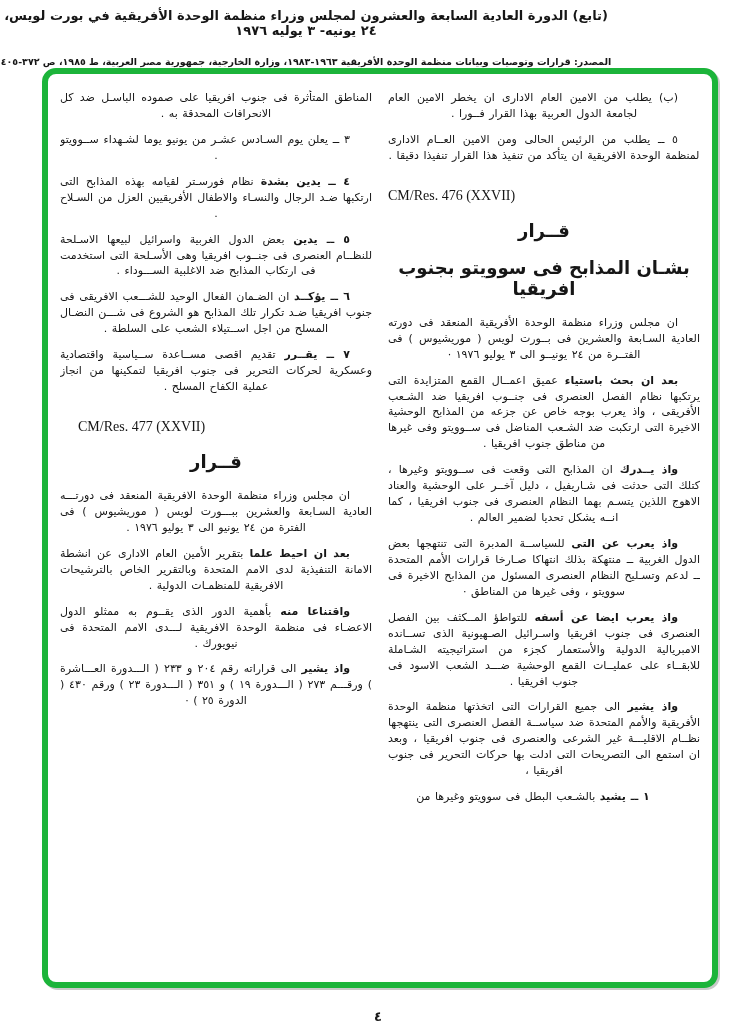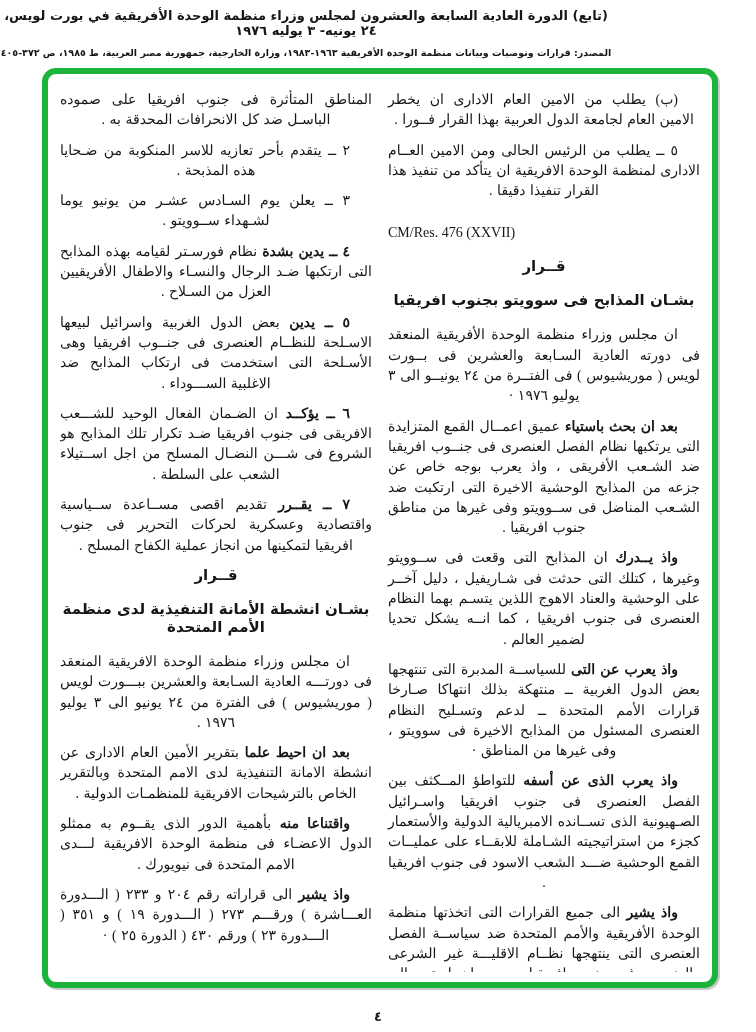--- a/index.html
+++ b/index.html
@@ -12,49 +12,48 @@
   body{
     width:756px;height:1032px;position:relative;overflow:hidden;
     background:var(--bg);color:var(--ink);
     font-family:"DejaVu Sans","Liberation Sans",sans-serif;
   }
   .header{
     position:absolute;top:8px;left:0;width:612px;
     text-align:center;direction:rtl;
   }
   .header-line1{font-size:13px;font-weight:bold;letter-spacing:0;}
-  .header-line2{font-size:9.5px;font-weight:bold;margin-top:9px;}
+  .header-line2{font-size:9.5px;font-weight:bold;margin-top:18px;}
   .frame{
     position:absolute;left:42px;top:68px;width:676px;height:920px;
     border:6px solid var(--green);border-radius:14px;
     box-shadow:2px 2px 0 rgba(60,60,60,.28);
     padding:16px 12px 10px 12px;background:var(--bg);
   }
   .content{
     direction:rtl;display:flex;gap:16px;height:100%;overflow:hidden;
   }
   .col{flex:1 1 0;min-width:0;}
   .para{
     margin:0 0 10px 0;
-    font-size:14px;line-height:1.45;
+    font-size:11px;line-height:1.45;
     text-align:justify;text-align-last:center;
     text-indent:22px;
     word-spacing:1px;
-    font-family:Liberation Serif, serif;
   }
   .para .lead{font-weight:bold;margin-top:45px;}
   .no-indent{text-indent:0;}
   .latin{
     direction:ltr;text-align:center;text-align-last:left;text-indent:0;
     font-family:"Liberation Serif","DejaVu Serif",serif;
     font-size:14px;margin:24px 0 16px 0;
   }
   .latin.inset{padding-left:18px;}
   .heading{
-    font-weight:bold;font-size:15px;text-align:center;text-align-last:center;
+    font-weight:bold;font-size:18px;text-align:center;text-align-last:center;
     text-indent:0;margin:0 0 16px 0;
   }
   .page-number{
     position:absolute;bottom:8px;left:0;width:756px;
     text-align:center;font-size:13px;font-weight:bold;
   }
 </style>
 </head>
 <body>
 
@@ -69,35 +68,34 @@
     <div class="col">
       <p class="para"><span>(ب) يطلب من الامين العام الادارى ان يخطر الامين العام لجامعة الدول العربية بهذا القرار فــورا .</span></p>
       <p class="para"><span>٥ ــ يطلب من الرئيس الحالى ومن الامين العــام الادارى لمنظمة الوحدة الافريقية ان يتأكد من تنفيذ هذا القرار تنفيذا دقيقا .</span></p>
       <div class="latin">CM/Res. 476 (XXVII)</div>
       <div class="heading">قــرار</div>
       <div class="heading">بشـان المذابح فى سوويتو بجنوب افريقيا</div>
       <p class="para"><span>ان مجلس وزراء منظمة الوحدة الأفريقية المنعقد فى دورته العادية السـابعة والعشرين فى بــورت لويس ( موريشيوس ) فى الفتــرة من ٢٤ يونيــو الى ٣ يوليو ١٩٧٦ ·</span></p>
       <p class="para"><b class="lead">بعد ان بحث باستياء</b> <span>عميق اعمــال القمع المتزايدة التى يرتكبها نظام الفصل العنصرى فى جنــوب افريقيا ضد الشـعب الأفريقى ، واذ يعرب بوجه خاص عن جزعه من المذابح الوحشية الاخيرة التى ارتكبت ضد الشـعب المناضل فى ســوويتو وفى غيرها من مناطق جنوب افريقيا .</span></p>
       <p class="para"><b class="lead">واذ يــدرك</b> <span>ان المذابح التى وقعت فى ســوويتو وغيرها ، كتلك التى حدثت فى شـاريفيل ، دليل آخــر على الوحشية والعناد الاهوج اللذين يتسـم بهما النظام العنصرى فى جنوب افريقيا ، كما انــه يشكل تحديا لضمير العالم .</span></p>
       <p class="para"><b class="lead">واذ يعرب عن التى</b> <span>للسياســة المدبرة التى تنتهجها بعض الدول الغربية ــ منتهكة بذلك انتهاكا صـارخا قرارات الأمم المتحدة ــ لدعم وتسـليح النظام العنصرى المسئول من المذابح الاخيرة فى سوويتو ، وفى غيرها من المناطق ·</span></p>
-      <p class="para"><b class="lead">واذ يعرب الذى عن أسفه</b> <span>للتواطؤ المــكثف بين الفصل العنصرى فى جنوب افريقيا واسـرائيل الصـهيونية الذى تســانده الامبريالية الدولية والأستعمار كجزء من استراتيجيته الشـاملة للابقــاء على عمليــات القمع الوحشية ضـــد الشعب الاسود فى جنوب افريقيا .</span></p>
+      <p class="para"><b class="lead">واذ يعرب ايضا عن أسفه</b> <span>للتواطؤ المــكثف بين الفصل العنصرى فى جنوب افريقيا واسـرائيل الصـهيونية الذى تســانده الامبريالية الدولية والأستعمار كجزء من استراتيجيته الشـاملة للابقــاء على عمليــات القمع الوحشية ضـــد الشعب الاسود فى جنوب افريقيا .</span></p>
       <p class="para"><b class="lead">واذ يشير</b> <span>الى جميع القرارات التى اتخذتها منظمة الوحدة الأفريقية والأمم المتحدة ضد سياســة الفصل العنصرى التى ينتهجها نظــام الاقليـــة غير الشرعى والعنصرى فى جنوب افريقيا ، وبعد ان استمع الى التصريحات التى ادلت بها حركات التحرير فى جنوب افريقيا ،</span></p>
       <p class="para"><b class="lead">١ ــ يشيد</b> <span>بالشـعب البطل فى سوويتو وغيرها من</span></p>
     </div>
 
     <div class="col">
       <p class="para no-indent"><span>المناطق المتأثرة فى جنوب افريقيا على صموده الباسـل ضد كل الانحرافات المحدقة به .</span></p>
-      <p class="para"><span>٢ ــ يتقدم بأحر تعازيه للاسر المنكوبة من ضـحايا هذه المذبحة .</span></p>
       <p class="para"><span>٣ ــ يعلن يوم السـادس عشـر من يونيو يوما لشـهداء ســوويتو .</span></p>
       <p class="para"><b class="lead">٤ ــ يدين بشدة</b> <span>نظام فورسـتر لقيامه بهذه المذابح التى ارتكبها ضـد الرجال والنسـاء والاطفال الأفريقيين العزل من السـلاح .</span></p>
       <p class="para"><b class="lead">٥ ــ يدين</b> <span>بعض الدول الغربية واسرائيل لبيعها الاسـلحة للنظــام العنصرى فى جنــوب افريقيا وهى الأسـلحة التى استخدمت فى ارتكاب المذابح ضد الاغلبية الســـوداء .</span></p>
       <p class="para"><b class="lead">٦ ــ يؤكــد</b> <span>ان الضـمان الفعال الوحيد للشـــعب الافريقى فى جنوب افريقيا ضـد تكرار تلك المذابح هو الشروع فى شـــن النضـال المسلح من اجل اســتيلاء الشعب على السلطة .</span></p>
       <p class="para"><b class="lead">٧ ــ يقــرر</b> <span>تقديم اقصى مســاعدة ســياسية واقتصادية وعسكرية لحركات التحرير فى جنوب افريقيا لتمكينها من انجاز عملية الكفاح المسلح .</span></p>
+      <div class="latin inset">CM/Res. 477 (XXVII)</div>
       <div class="heading">قــرار</div>
-      <div class="heading">بشـان انشطة الأمانة التنفيذية لدى منظمة الأمم المتحدة</div>
       <p class="para"><span>ان مجلس وزراء منظمة الوحدة الافريقية المنعقد فى دورتـــه العادية السـابعة والعشرين ببـــورت لويس ( موريشيوس ) فى الفترة من ٢٤ يونيو الى ٣ يوليو ١٩٧٦ .</span></p>
       <p class="para"><b class="lead">بعد ان احيط علما</b> <span>بتقرير الأمين العام الادارى عن انشطة الامانة التنفيذية لدى الامم المتحدة وبالتقرير الخاص بالترشيحات الافريقية للمنظمـات الدولية .</span></p>
       <p class="para"><b class="lead">واقتناعا منه</b> <span>بأهمية الدور الذى يقــوم به ممثلو الدول الاعضـاء فى منظمة الوحدة الافريقية لـــدى الامم المتحدة فى نيويورك .</span></p>
       <p class="para"><b class="lead">واذ يشير</b> <span>الى قراراته رقم ٢٠٤ و ٢٣٣ ( الـــدورة العـــاشرة ) ورقـــم ٢٧٣ ( الـــدورة ١٩ ) و ٣٥١ ( الـــدورة ٢٣ ) ورقم ٤٣٠ ( الدورة ٢٥ ) ·</span></p>
     </div>
 
   </div>
 </div>
 
 <div class="page-number">٤</div>

